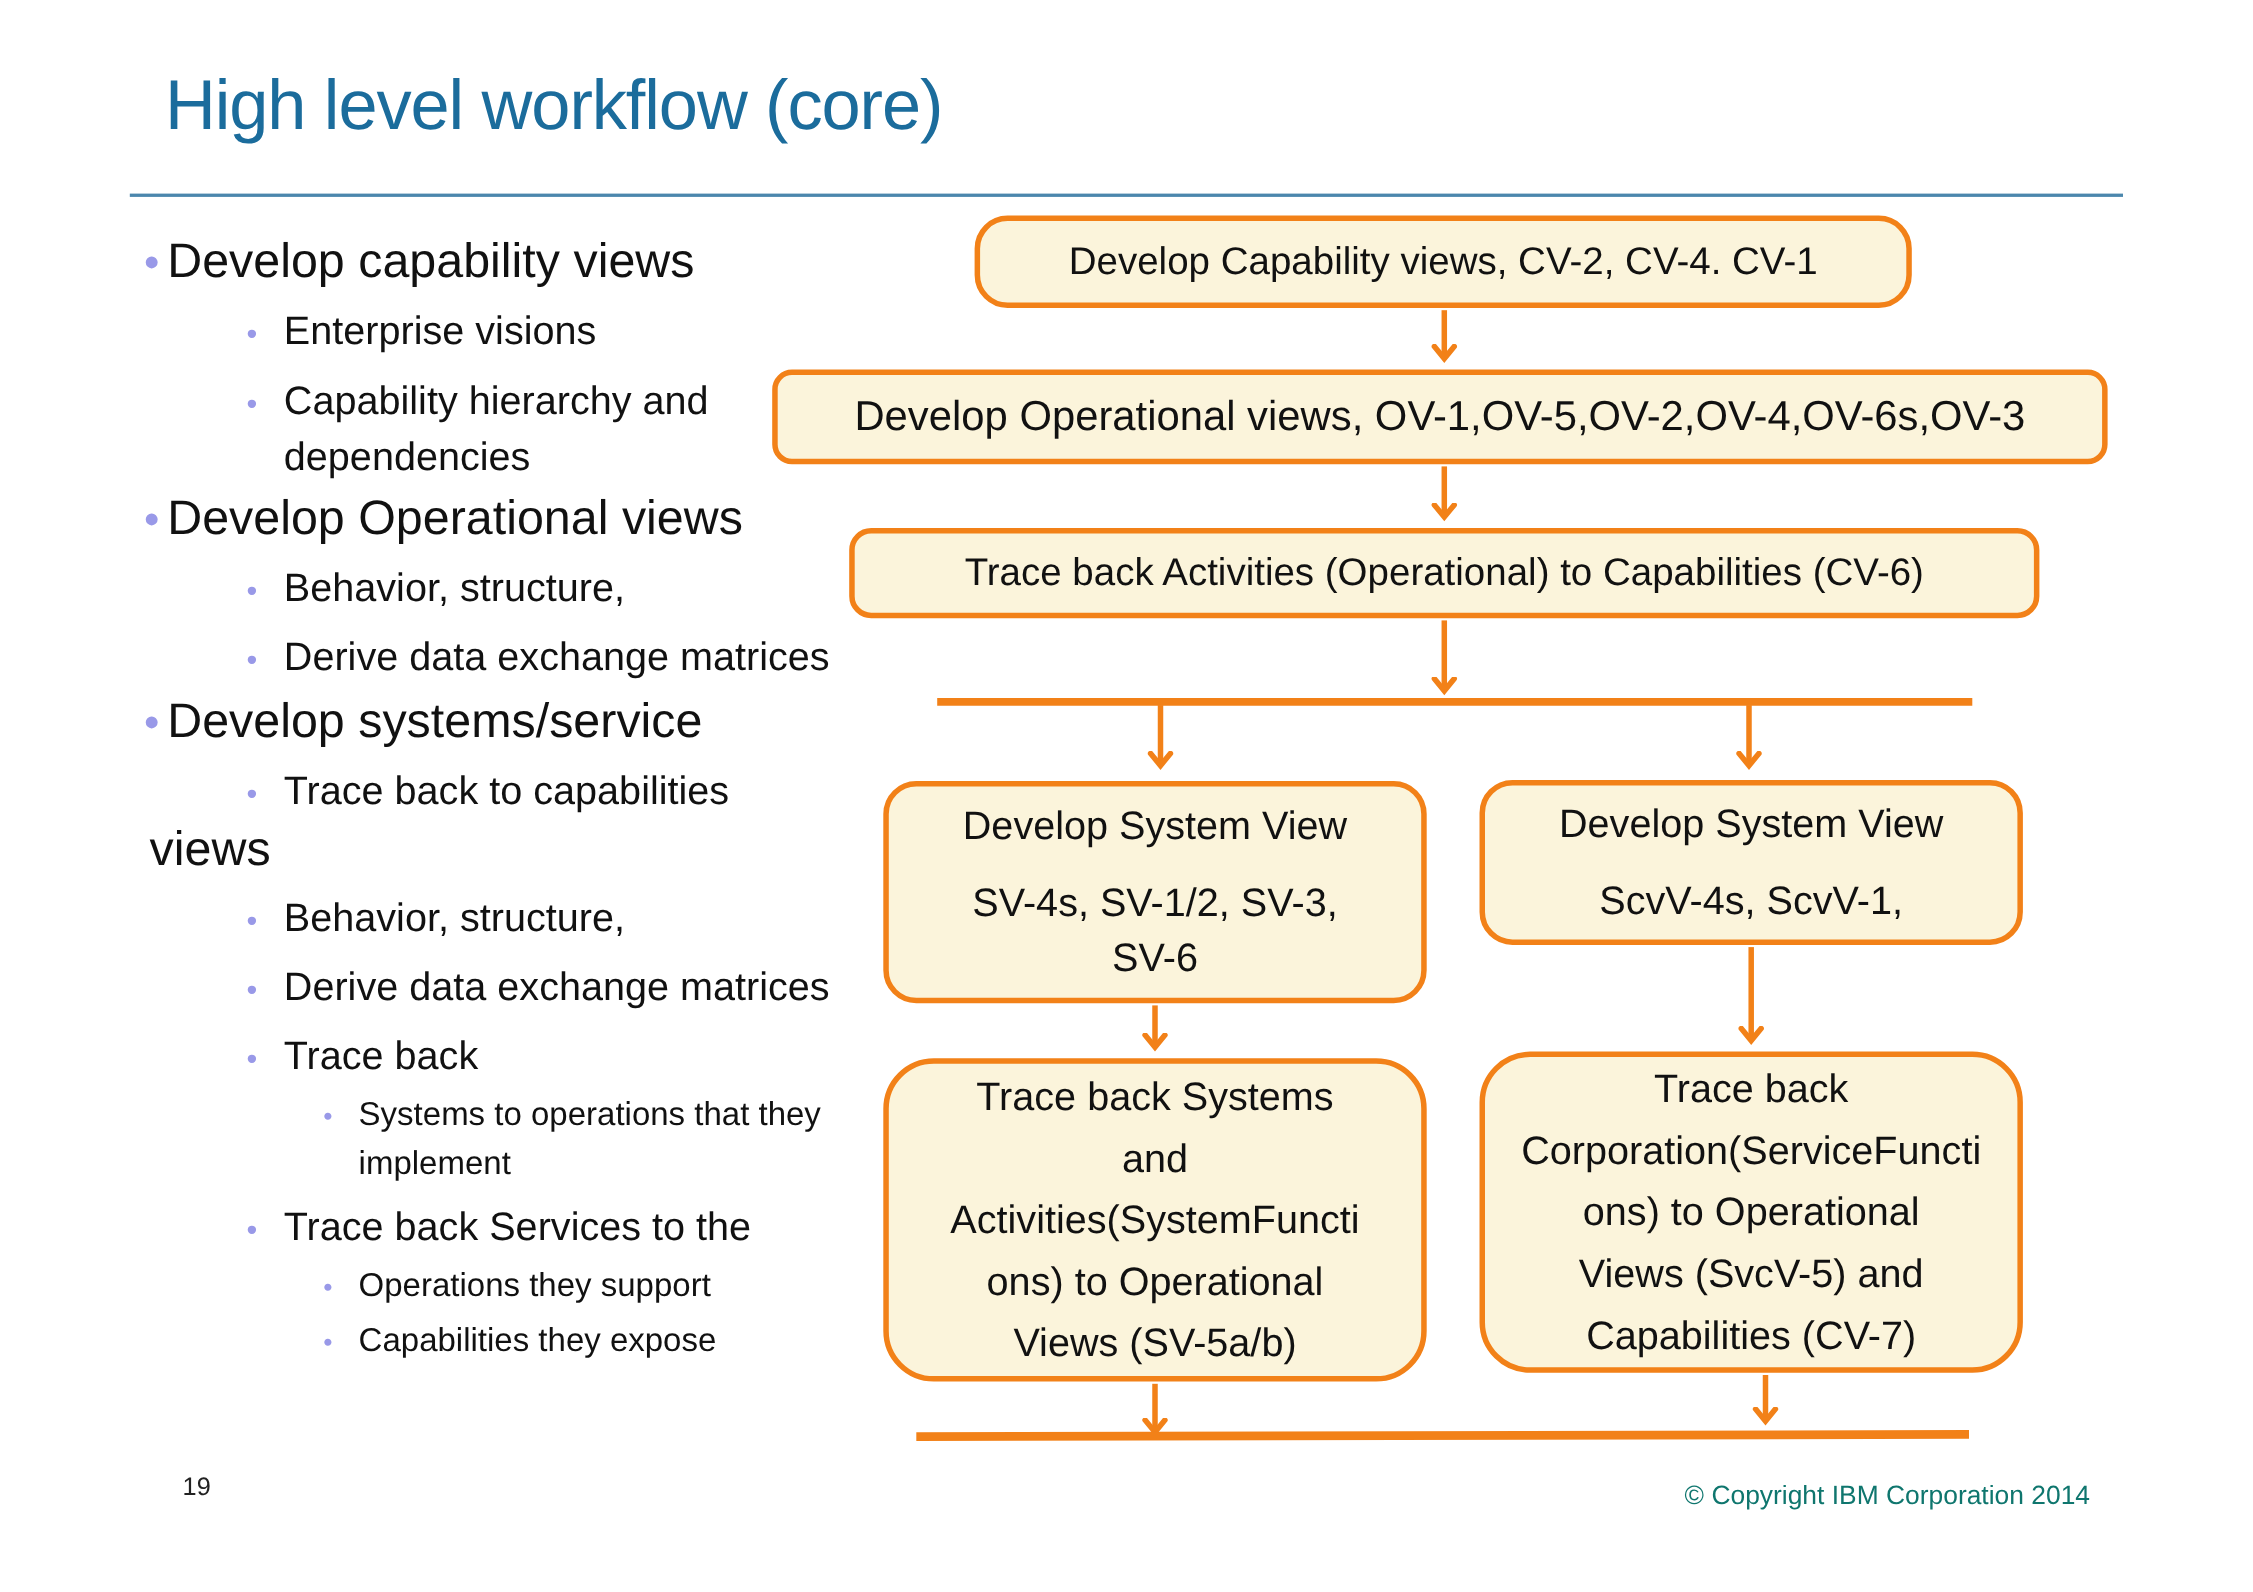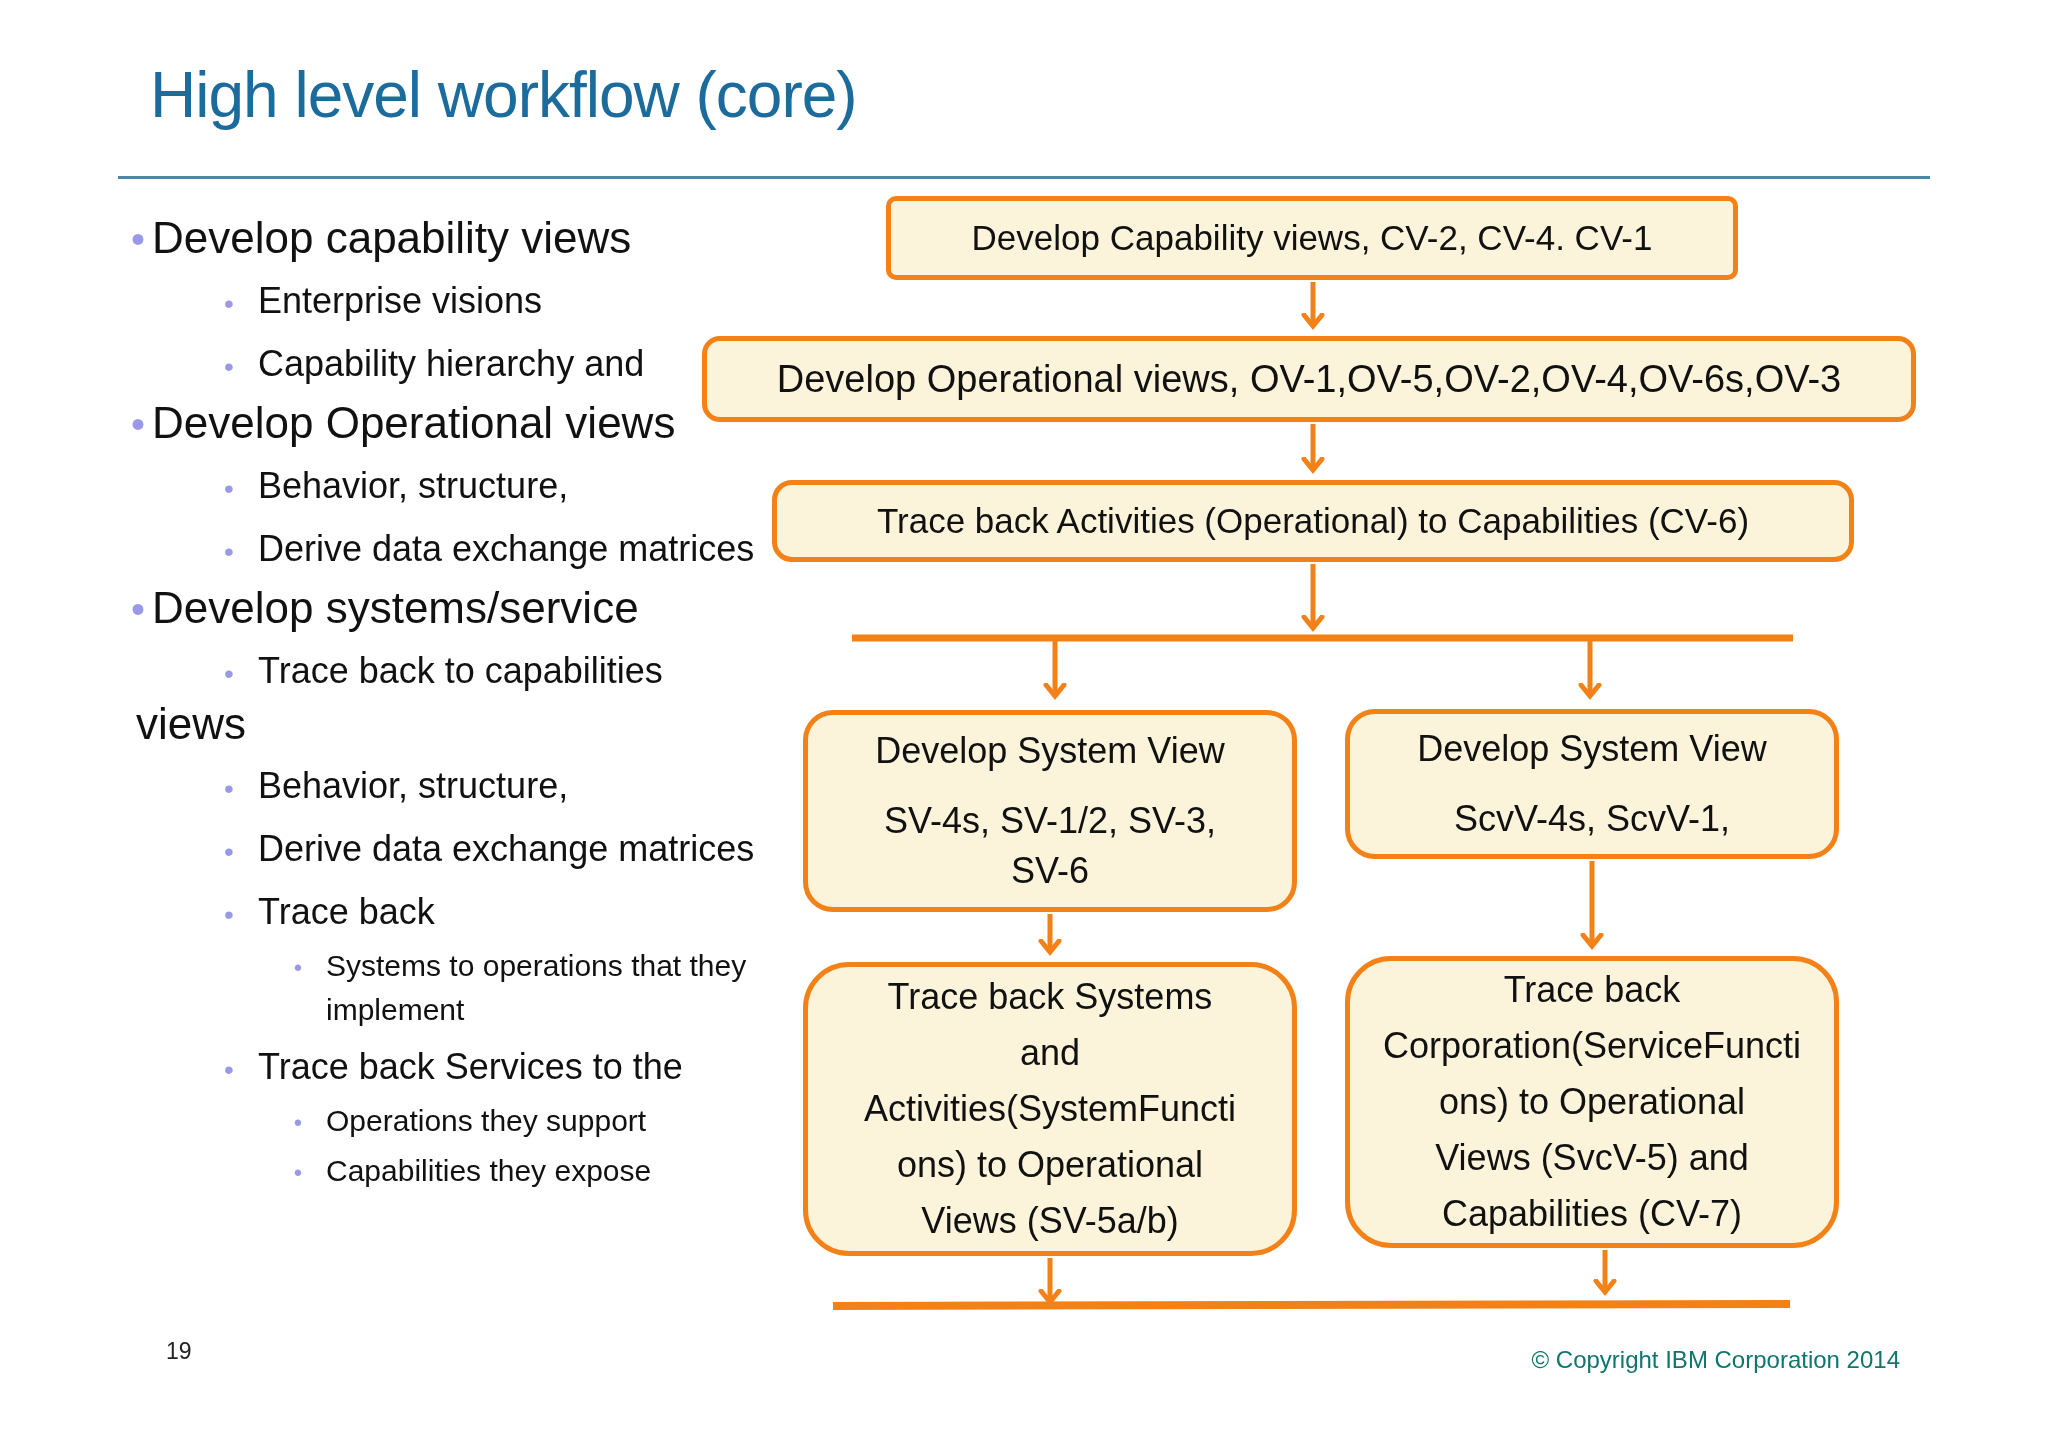--- a/index.html
+++ b/index.html
@@ -36,21 +36,21 @@
   .l3.cont{padding-left:208px;}
 
   
   .fbox{
     position:absolute;box-sizing:border-box;
     background:#fbf4db;border:5px solid #f28118;
     display:flex;flex-direction:column;align-items:center;justify-content:center;
     text-align:center;color:#111;
   }
   .fbox .bline{width:100%;}
-  .b-capability {left:886px; top:196px; width:852px; height:84px; border-radius:10px; font-size:35px;}
+  .b-capability {left:886px; top:196px; width:852px; height:84px; border-radius:30px; font-size:35px;}
   .b-operational{left:702px; top:336px; width:1214px;height:86px; border-radius:18px; font-size:38px;}
   .b-cv6        {left:772px; top:480px; width:1082px;height:82px; border-radius:20px; font-size:35px;align-items:flex-end;}
   .b-sv         {left:803px; top:710px; width:494px; height:202px; border-radius:30px; font-size:36px; line-height:50px;}
   .b-scv        {left:1345px;top:709px; width:494px; height:150px; border-radius:30px; font-size:36px; line-height:50px;}
   .b-sv5        {left:803px; top:962px; width:494px; height:294px; border-radius:46px; font-size:36px; line-height:56px;}
   .b-svcv5      {left:1345px;top:956px; width:494px; height:292px; border-radius:46px; font-size:36px; line-height:56px;}
   .fbox .box-title{margin-bottom:20px;}
 
   
   svg.connectors{position:absolute;left:0;top:0;width:2048px;height:1447px;pointer-events:none;}
@@ -64,20 +64,21 @@
 
 <div class="slide">
 
   <div class="title">High level workflow (core)</div>
   <div class="title-rule"></div>
 
   <div class="outline">
     <div class="oi l1"><span class="bullet">•</span><span>Develop capability views</span></div>
     <div class="oi l2"><span class="bullet">•</span><span>Enterprise visions</span></div>
     <div class="oi l2"><span class="bullet">•</span><span>Capability hierarchy and</span></div>
+    <div class="oi l2 cont"><span>dependencies</span></div>
     <div class="oi l1"><span class="bullet">•</span><span>Develop Operational views</span></div>
     <div class="oi l2"><span class="bullet">•</span><span>Behavior, structure,</span></div>
     <div class="oi l2"><span class="bullet">•</span><span>Derive data exchange matrices</span></div>
     <div class="oi l1"><span class="bullet">•</span><span>Develop systems/service</span></div>
     <div class="oi l2"><span class="bullet">•</span><span>Trace back to capabilities</span></div>
     <div class="oi l1 cont"><span>views</span></div>
     <div class="oi l2"><span class="bullet">•</span><span>Behavior, structure,</span></div>
     <div class="oi l2"><span class="bullet">•</span><span>Derive data exchange matrices</span></div>
     <div class="oi l2"><span class="bullet">•</span><span>Trace back</span></div>
     <div class="oi l3"><span class="bullet">•</span><span>Systems to operations that they</span></div>

